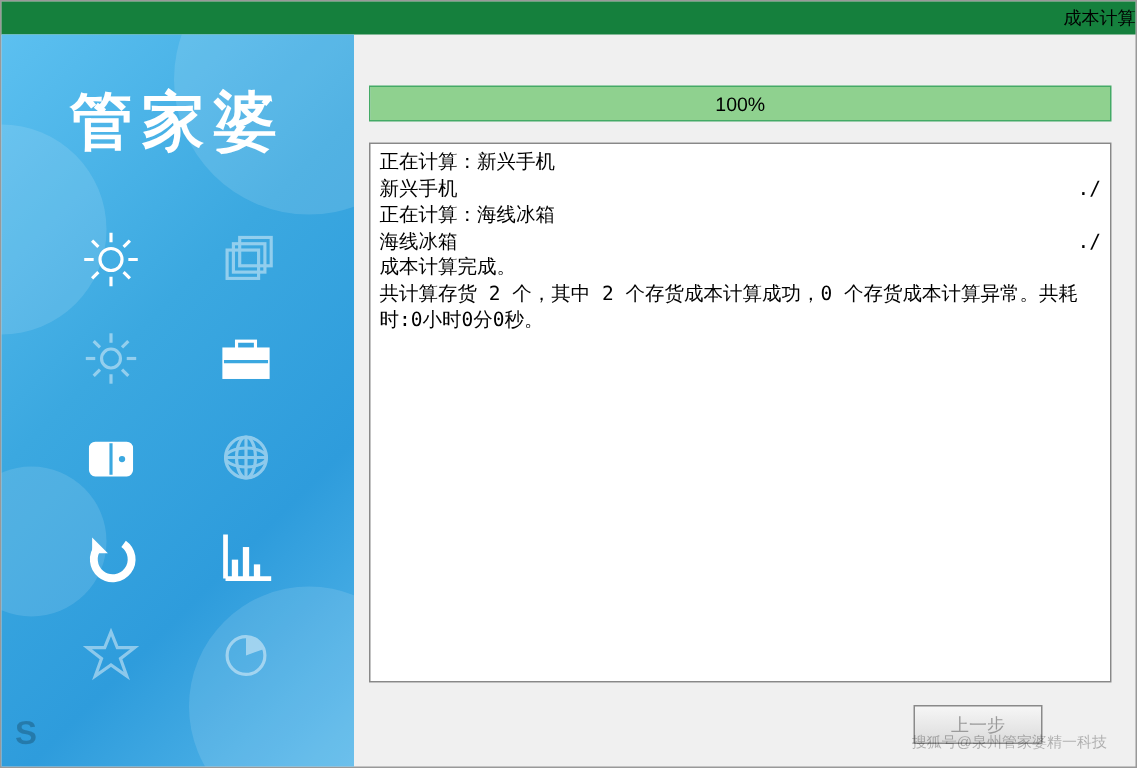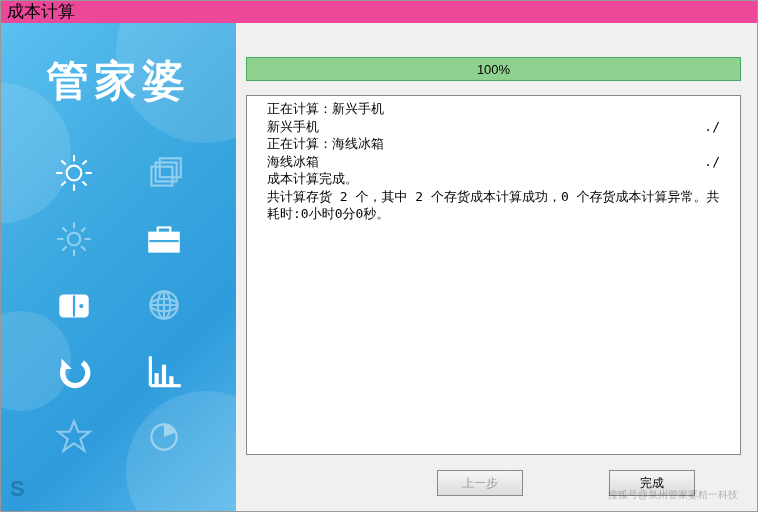--- a/index.html
+++ b/index.html
@@ -1,35 +1,35 @@
 <!DOCTYPE html>
 <html><head>
 <meta charset="utf-8">
 <style>
   * { box-sizing: border-box; margin: 0; padding: 0; }
   html, body { width: 758px; height: 512px; font-family: "Microsoft YaHei", "SimSun", sans-serif; font-size: 12px; background: #fff; overflow: hidden; }
   .window { width: 758px; height: 512px; border: 1px solid #999; background: #f0f0f0; display: flex; flex-direction: column; }
-  .titlebar { height: 22px; line-height: 22px; padding-left: 6px; background: #ec4899; font-size: 17px; color: #000; }
+  .titlebar { height: 22px; line-height: 22px; padding-left: 6px; background: #15803d; font-size: 12px; color: #000; text-align: right; }
   .body { flex: 1; display: flex; }
   .sidebar { width: 235px; height: 100%; position: relative; background: linear-gradient(135deg, #5cc0f0 0%, #3ba8e0 40%, #2e9cdc 70%, #58b8ea 100%); overflow: hidden; }
   .bubble { position: absolute; border-radius: 50%; background: rgba(255,255,255,0.12); }
   .b1 { width: 180px; height: 180px; top: -60px; right: -60px; }
   .b2 { width: 140px; height: 140px; top: 60px; left: -70px; }
   .b3 { width: 160px; height: 160px; bottom: -40px; right: -50px; }
   .b4 { width: 100px; height: 100px; bottom: 100px; left: -30px; }
   .brand { position: absolute; top: 30px; width: 100%; text-align: center; color: #fff; font-size: 42px; font-weight: bold; letter-spacing: 6px; font-family: "KaiTi","STKaiti",serif; }
   .iconcol { position: absolute; top: 120px; left: 0; width: 100%; display: grid; grid-template-columns: 60px 60px; grid-auto-rows: 60px; justify-content: center; gap: 6px 30px; }
   .icn { width: 42px; height: 42px; margin: auto; display:flex; align-items:center; justify-content:center; }
   .icn svg { stroke: #fff; fill: none; stroke-width: 2; }
   .icn.faded svg { opacity: 0.45; }
   .content { flex: 1; display: flex; flex-direction: column; padding: 14px 16px 0 10px; }
   .progress-wrap { border: 1px solid #4a6; height: 24px; background: #fff; margin: 20px 0 14px 0; position: relative; text-align: right; }
   .progress-fill { height: 100%; background: #8fd18f; }
   .progress-text { position: absolute; top: 0; left: 0; width: 100%; height: 100%; display:flex; align-items:center; justify-content:center; font-size: 13px; color: #000; }
-  .log { flex: 1; border: 1px solid #888; background: #fff; padding: 4px 20px; font-family: "SimSun","NSimSun",monospace; font-size: 13px; line-height: 1.35; color: #000; overflow: auto; white-space: pre-wrap; }
+  .log { flex: 1; border: 1px solid #888; background: #fff; padding: 4px 6px; font-family: "SimSun","NSimSun",monospace; font-size: 13px; line-height: 1.35; color: #000; overflow: auto; white-space: pre-wrap; }
   .log-row { display:flex; justify-content:space-between; }
   .footer { height: 56px; display:flex; justify-content:flex-end; align-items:center; gap: 86px; padding-right: 46px; }
   .btn { width: 86px; height: 26px; border: 1px solid #8a8a8a; background: linear-gradient(#f6f6f6,#dcdcdc); font-size: 12px; cursor: pointer; }
   .btn:disabled { color: #9a9a9a; cursor: default; }
   .watermark { position: absolute; right: 20px; bottom: 10px; color: rgba(0,0,0,0.28); font-size: 10px; pointer-events: none; }
   .watermark-logo { position:absolute; left:10px; bottom:10px; color:rgba(0,0,0,0.22); font-size:22px; font-weight:bold; pointer-events:none; letter-spacing:-2px;}
 </style>
 </head>
 <body>
 
@@ -134,20 +134,19 @@
     </div>
 
     <div class="content">
       <div class="progress-wrap">
         <div class="progress-fill" style="width:100%"></div>
         <div class="progress-text">100%</div>
       </div>
       <div class="log" id="log"><div class="log-row"><span>正在计算：新兴手机</span><span></span></div><div class="log-row"><span>新兴手机</span><span>./</span></div><div class="log-row"><span></span><span></span></div><div class="log-row"><span>正在计算：海线冰箱</span><span></span></div><div class="log-row"><span>海线冰箱</span><span>./</span></div><div class="log-row"><span></span><span></span></div><div class="log-row"><span>成本计算完成。</span><span></span></div><div class="log-row"><span>共计算存货 2 个，其中 2 个存货成本计算成功，0 个存货成本计算异常。共耗时:0小时0分0秒。</span><span></span></div></div>
       <div class="footer">
         <button class="btn" disabled="">上一步</button>
-        <button class="btn">完成</button>
       </div>
     </div>
 
   </div>
 </div>
 <div class="watermark-logo">S</div>
 <div class="watermark">搜狐号@泉州管家婆精一科技</div>
 
 </body></html>

